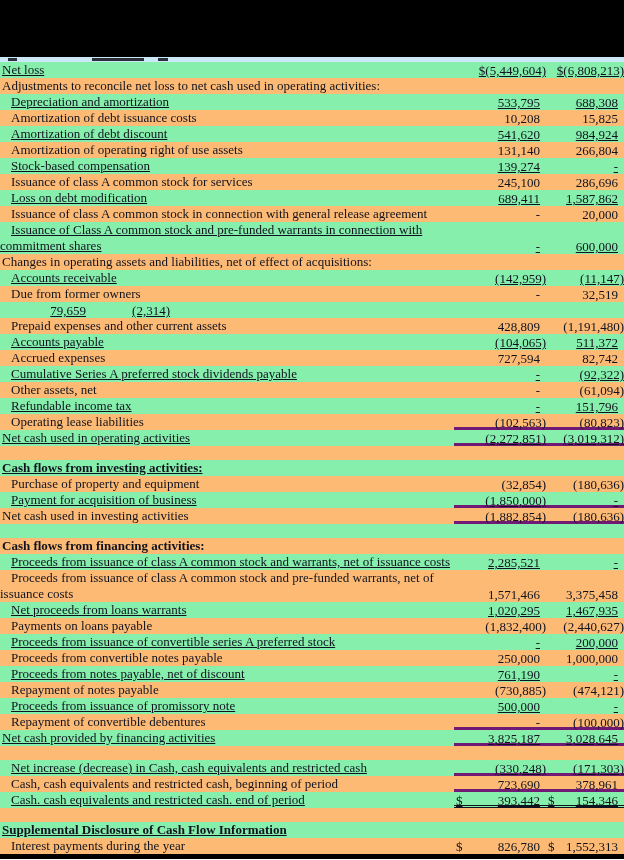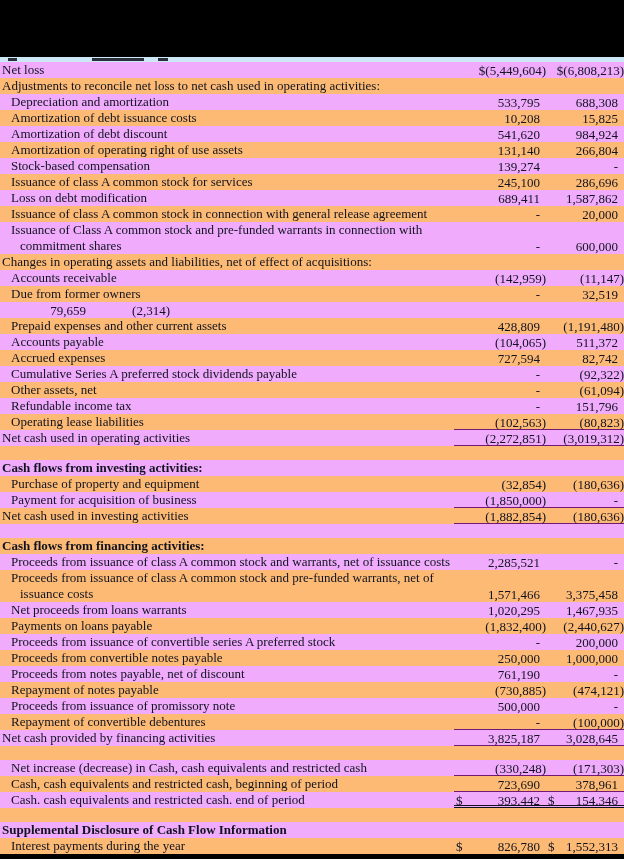--- a/index.html
+++ b/index.html
@@ -10,35 +10,35 @@
   }
   .page{width:624px;height:860px;position:relative;background:#fff;}
   .redacted-header{width:624px;height:57px;background:#000;}
   .remnant-strip{width:624px;height:5px;background:#cce7f5;position:relative;}
   .remnant-strip .mark{position:absolute;top:1px;height:3px;background:#2a2f3a;}
   .remnant-strip .m1{left:92px;width:52px;}
   .remnant-strip .m2{left:158px;width:10px;}
   .remnant-strip .m3{left:8px;width:9px;}
   .tbl{width:624px;}
   .row{display:flex;align-items:flex-end;height:16px;}
-  .row.bg-b{background:#f0abfc;}
+  .row.bg-b{background:#86efac;text-decoration:underline;}
   .row.bg-w{background:#fdba74;}
   .row.blank{height:14px;}
   .row.dbl{height:32px;}
   .row.bold .lbl{font-weight:bold;}
   .lbl{flex:1;min-width:0;white-space:nowrap;overflow:hidden;}
   .lbl .l1,.lbl .l2{height:16px;}
   .ind0 .l1{padding-left:2px;}
   .ind1 .l1{padding-left:11px;}
-  .lbl .l2{padding-left:20px;}
+  .lbl .l2{}
   .num{width:92px;flex:0 0 92px;display:flex;justify-content:flex-end;align-items:baseline;height:15px;box-sizing:border-box;}
   .num.c2{width:78px;flex:0 0 78px;margin-left:0;}
   .num .cur{margin-right:auto;padding-left:2px;}
   .num .val.pad{padding-right:6px;}
-  .row.u-s .num{border-bottom:1px solid #701a75;}
+  .row.u-s .num{border-bottom:3px solid #701a75;}
   .row.u-d .num{border-bottom:3px double #10131f;}
   .bottom-bar{width:624px;height:5px;background:#000;}
 </style>
 </head>
 <body>
 
 <div class="page">
   <div class="redacted-header"></div>
   <div class="remnant-strip">
     <span class="mark m1"></span>

